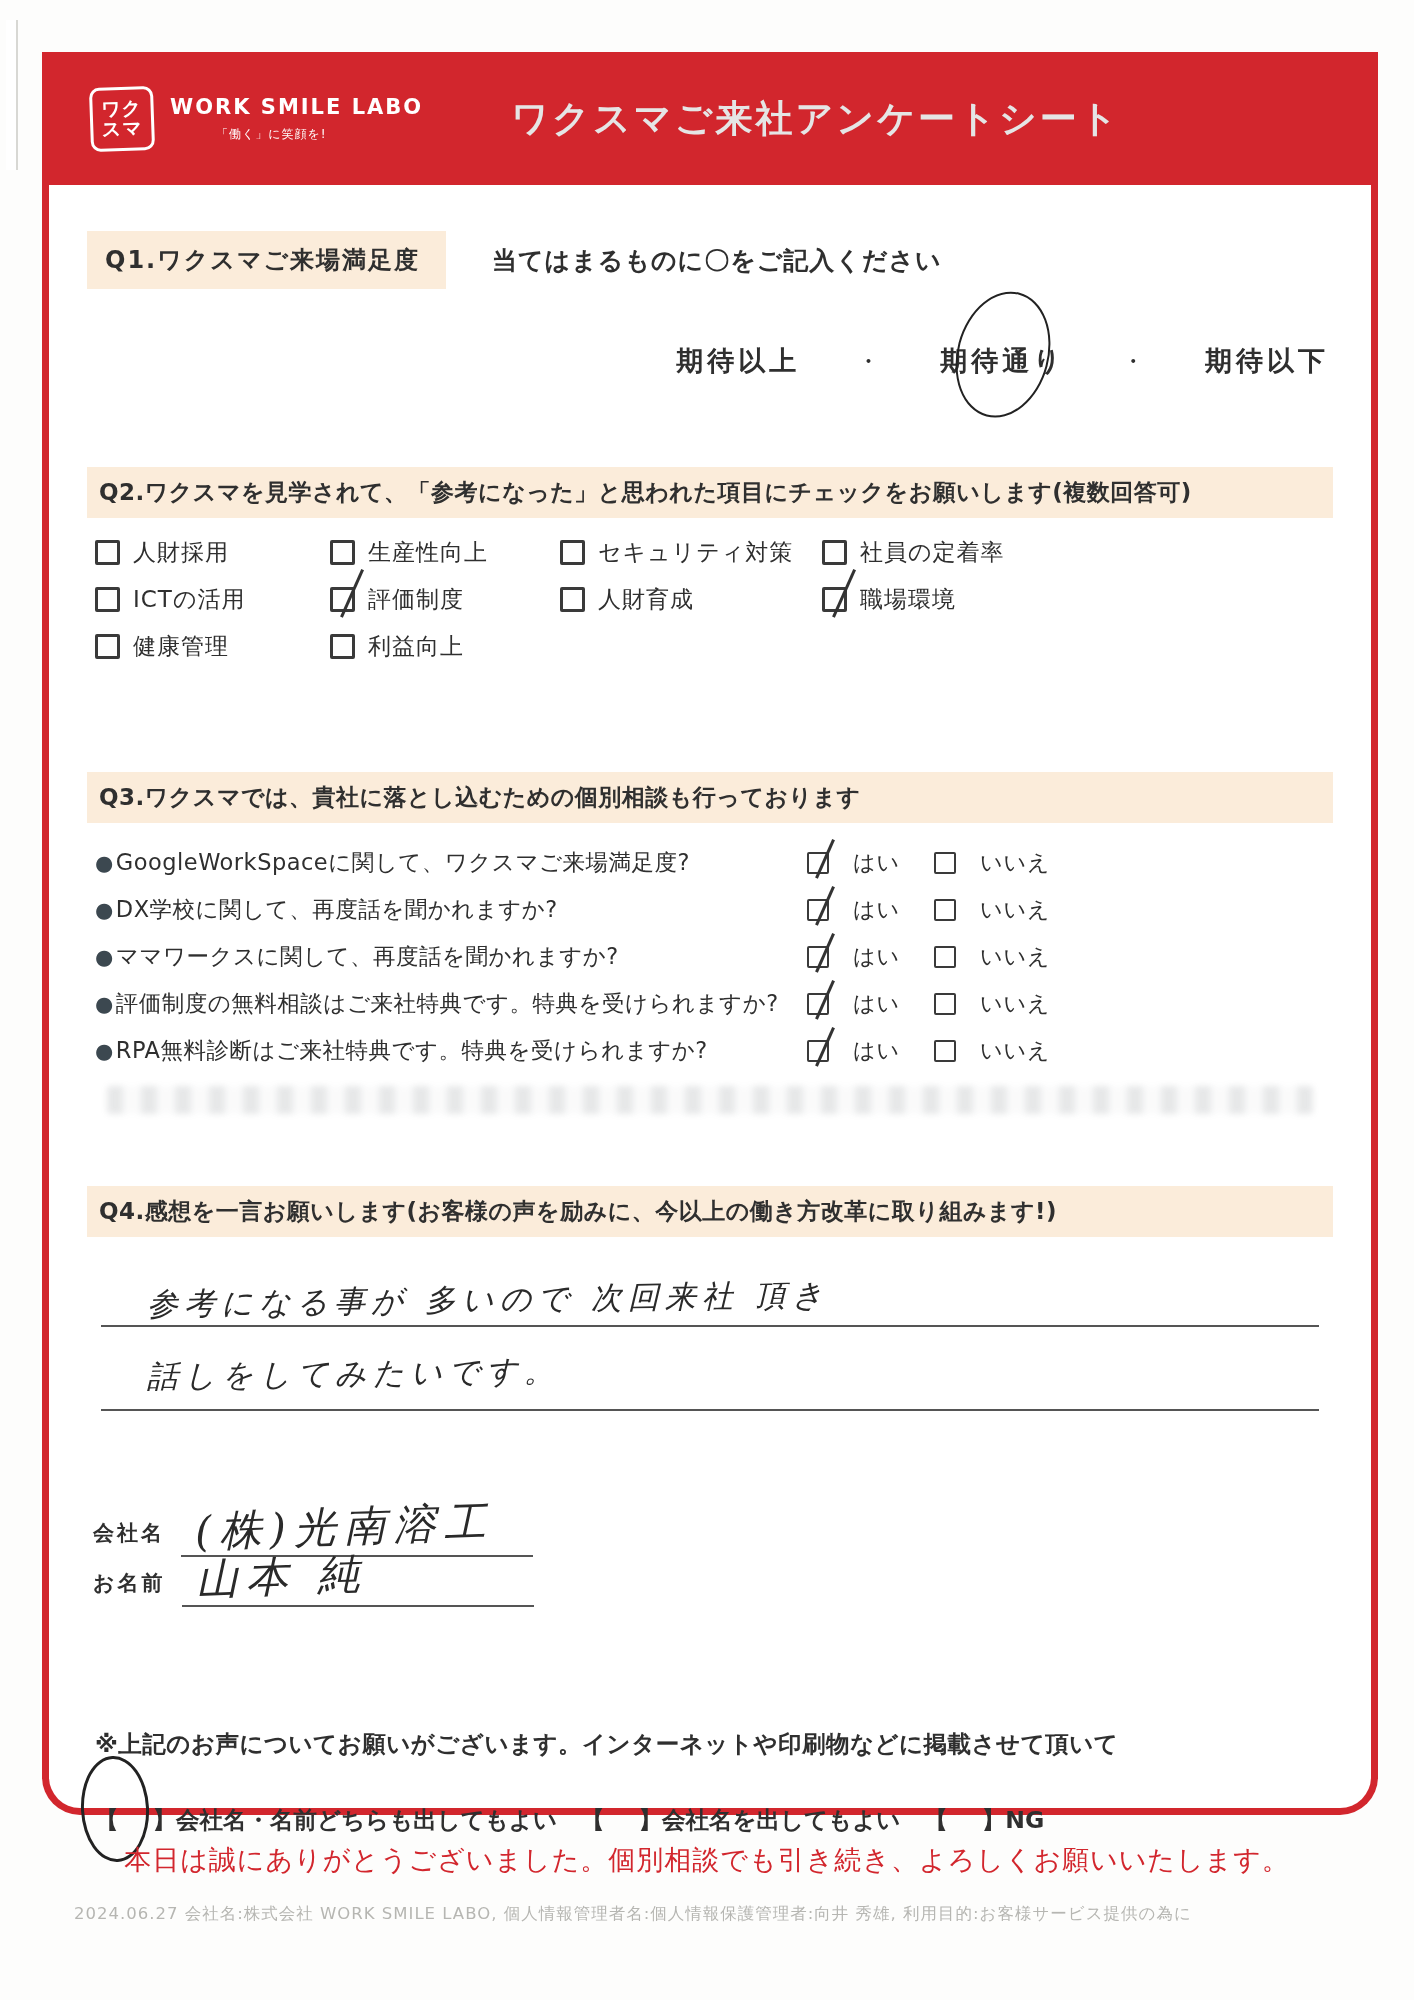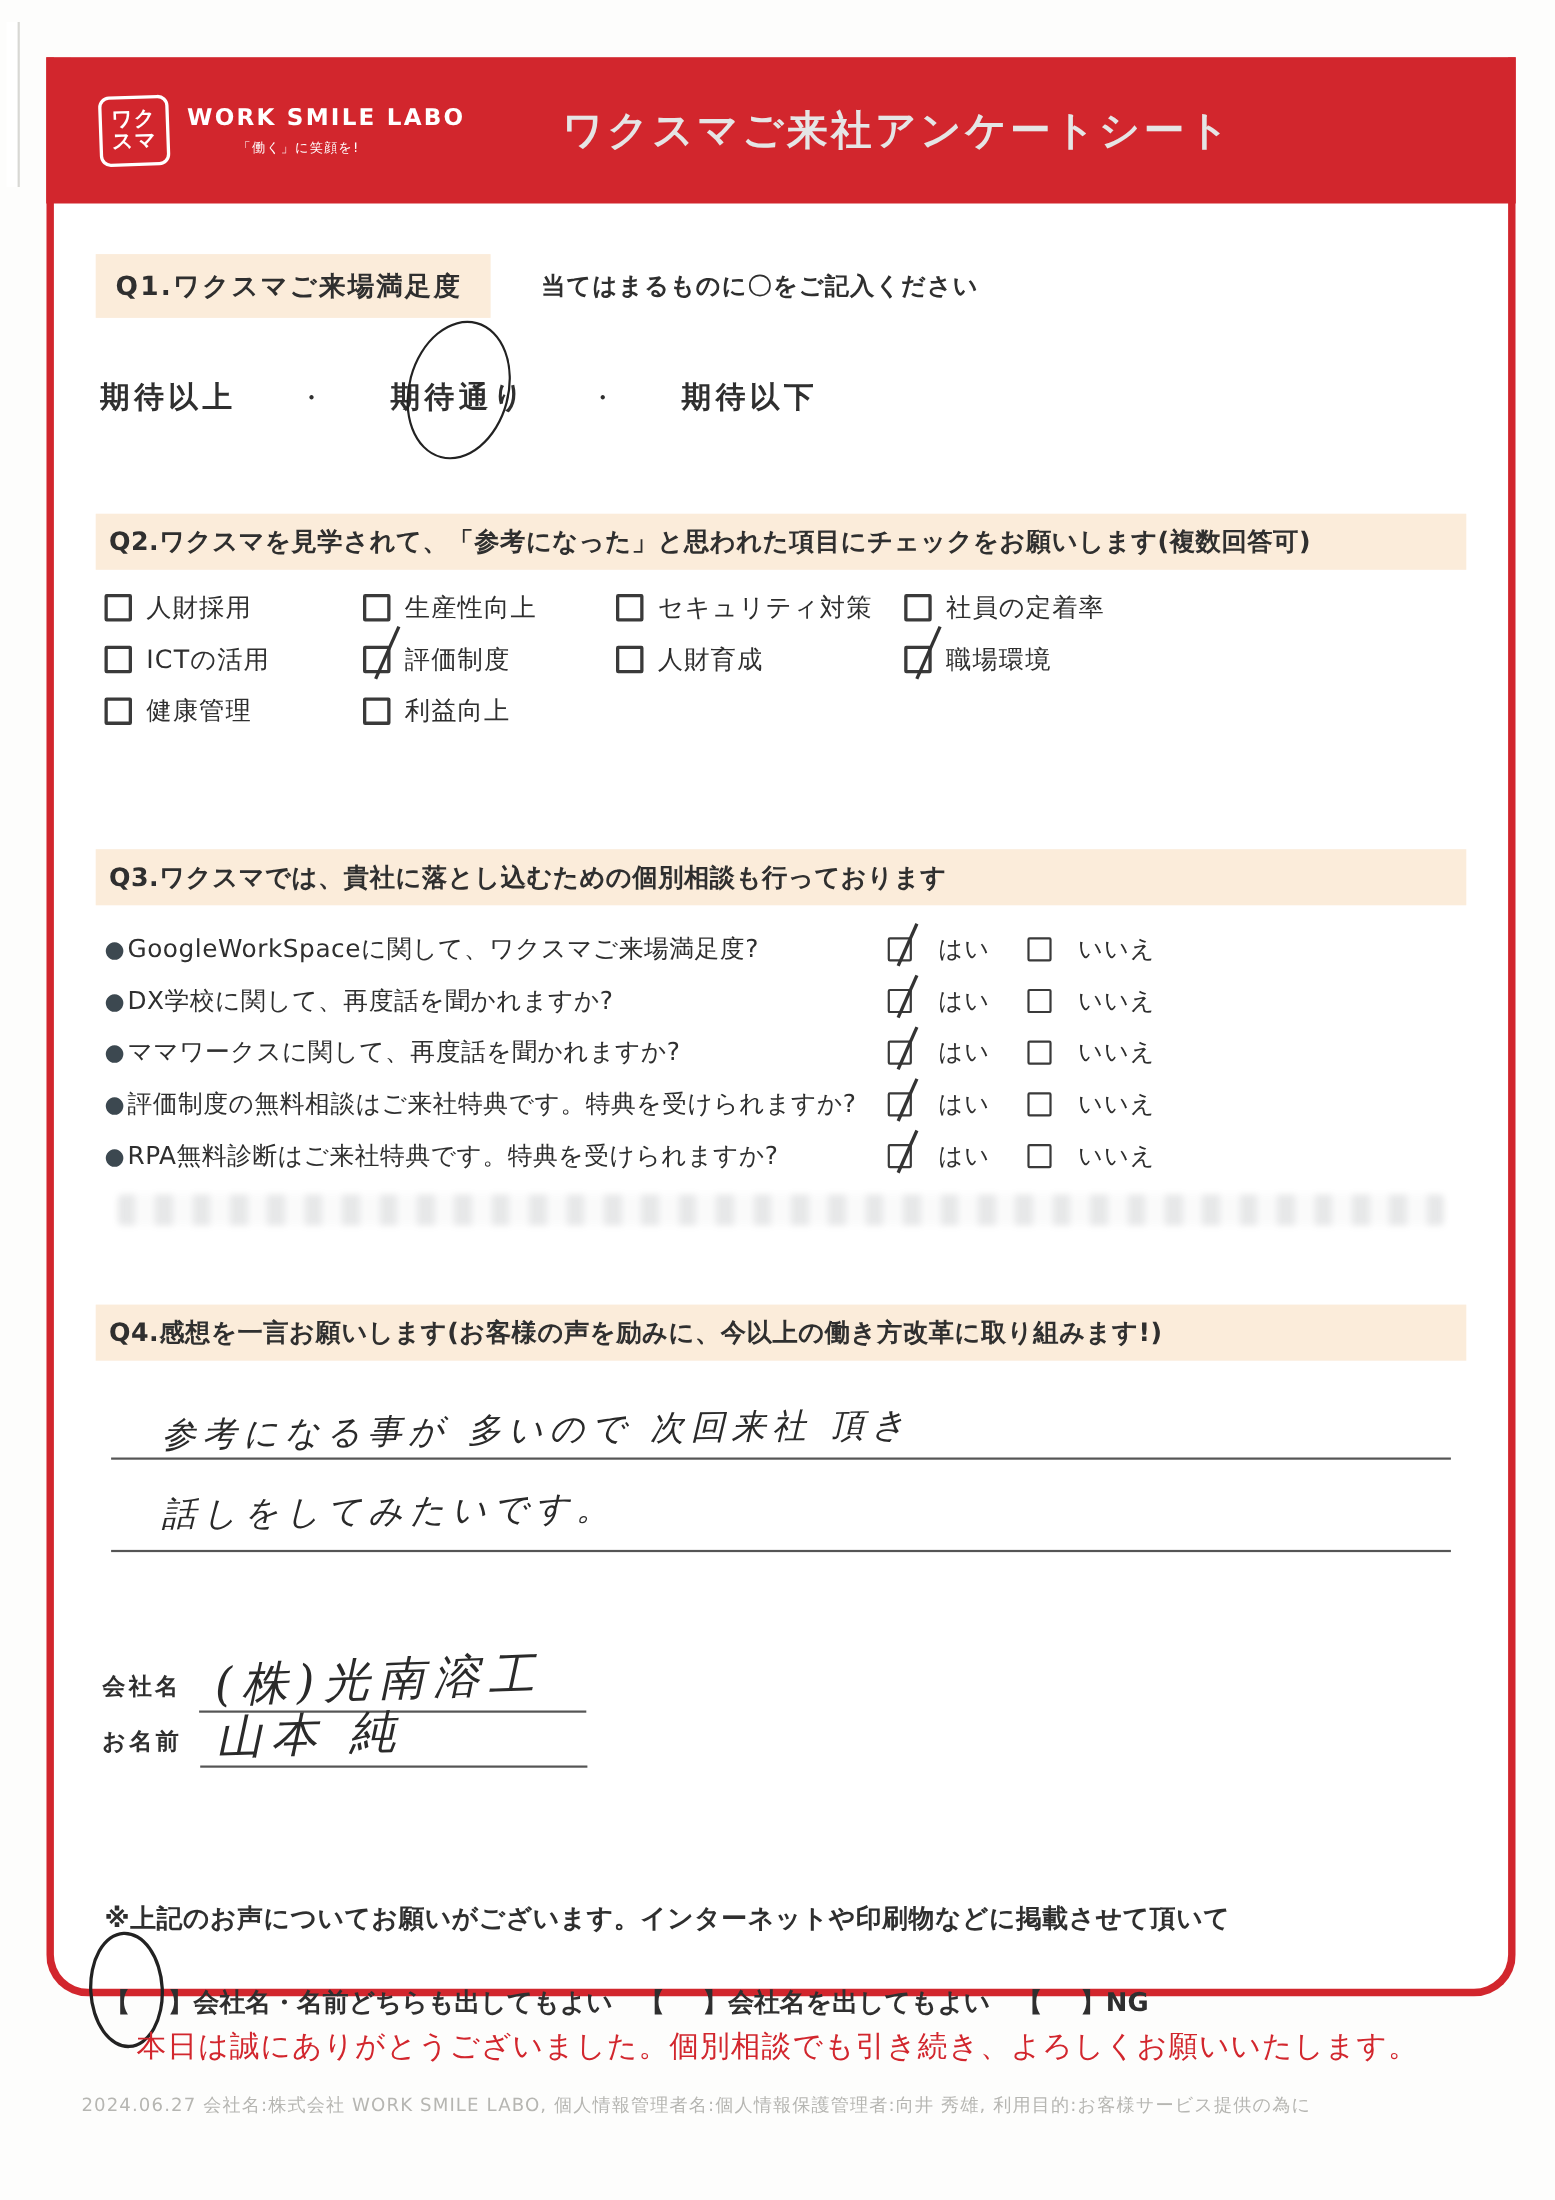--- a/index.html
+++ b/index.html
@@ -44,23 +44,23 @@
     display:inline-block;background:var(--peach);font-size:24px;font-weight:bold;
     padding:13px 26px 13px 18px;letter-spacing:2px;
   }
   .q-bar{
     background:var(--peach);font-size:23px;font-weight:bold;
     padding:10px 12px;letter-spacing:0.5px;
   }
 
   
   .q1-row{display:flex;align-items:center;margin-top:46px;}
-  .q1-instruction{font-size:22px;font-weight:bold;margin-left:46px;letter-spacing:1px;}
+  .q1-instruction{font-size:25px;font-weight:bold;margin-left:46px;letter-spacing:1px;}
   .q1-options{
-    display:flex;justify-content:flex-start;align-items:center;gap:54px;
+    display:flex;justify-content:flex-end;align-items:center;gap:54px;
     margin-top:50px;font-size:27px;font-weight:bold;letter-spacing:4px;
   }
   .q1-opt{position:relative;padding:4px 4px;}
   .q1-dot{font-size:20px;}
   .oval{
     display:none;position:absolute;left:50%;top:50%;width:88px;height:124px;
     border:2.5px solid #222;border-radius:50%;
     transform:translate(-50%,-55%) rotate(15deg);
   }
   .oval.show{display:block;}

